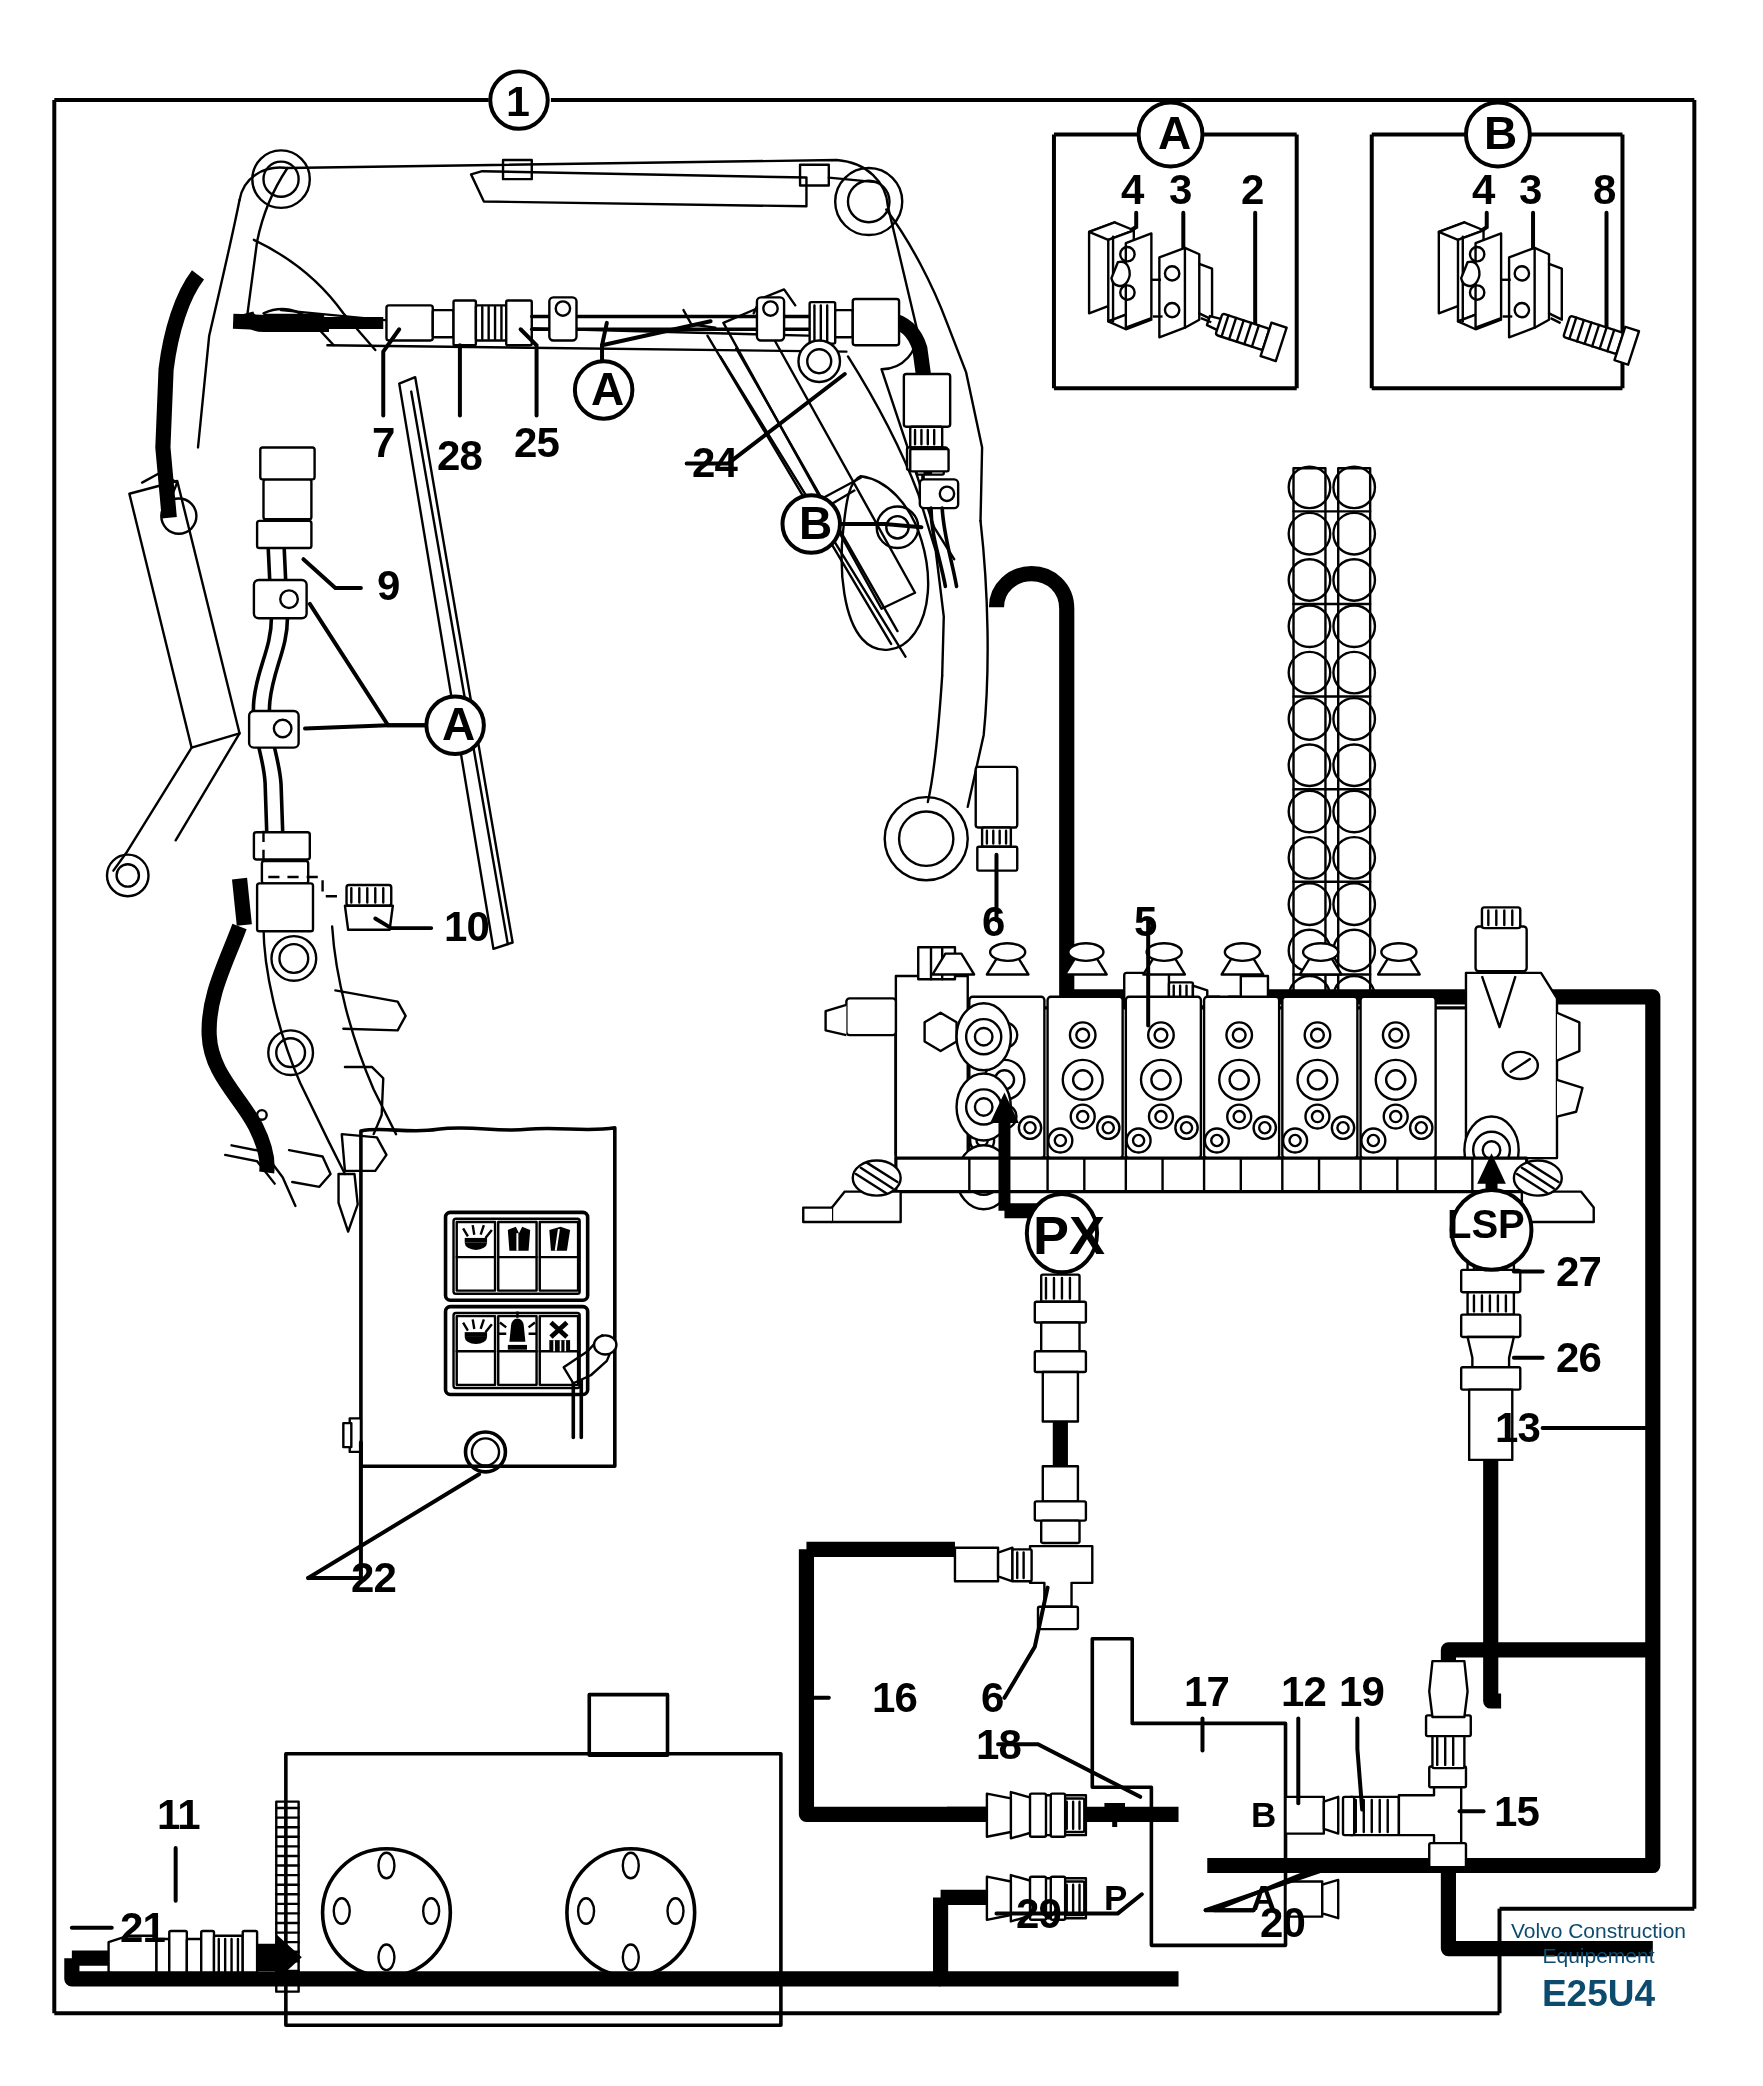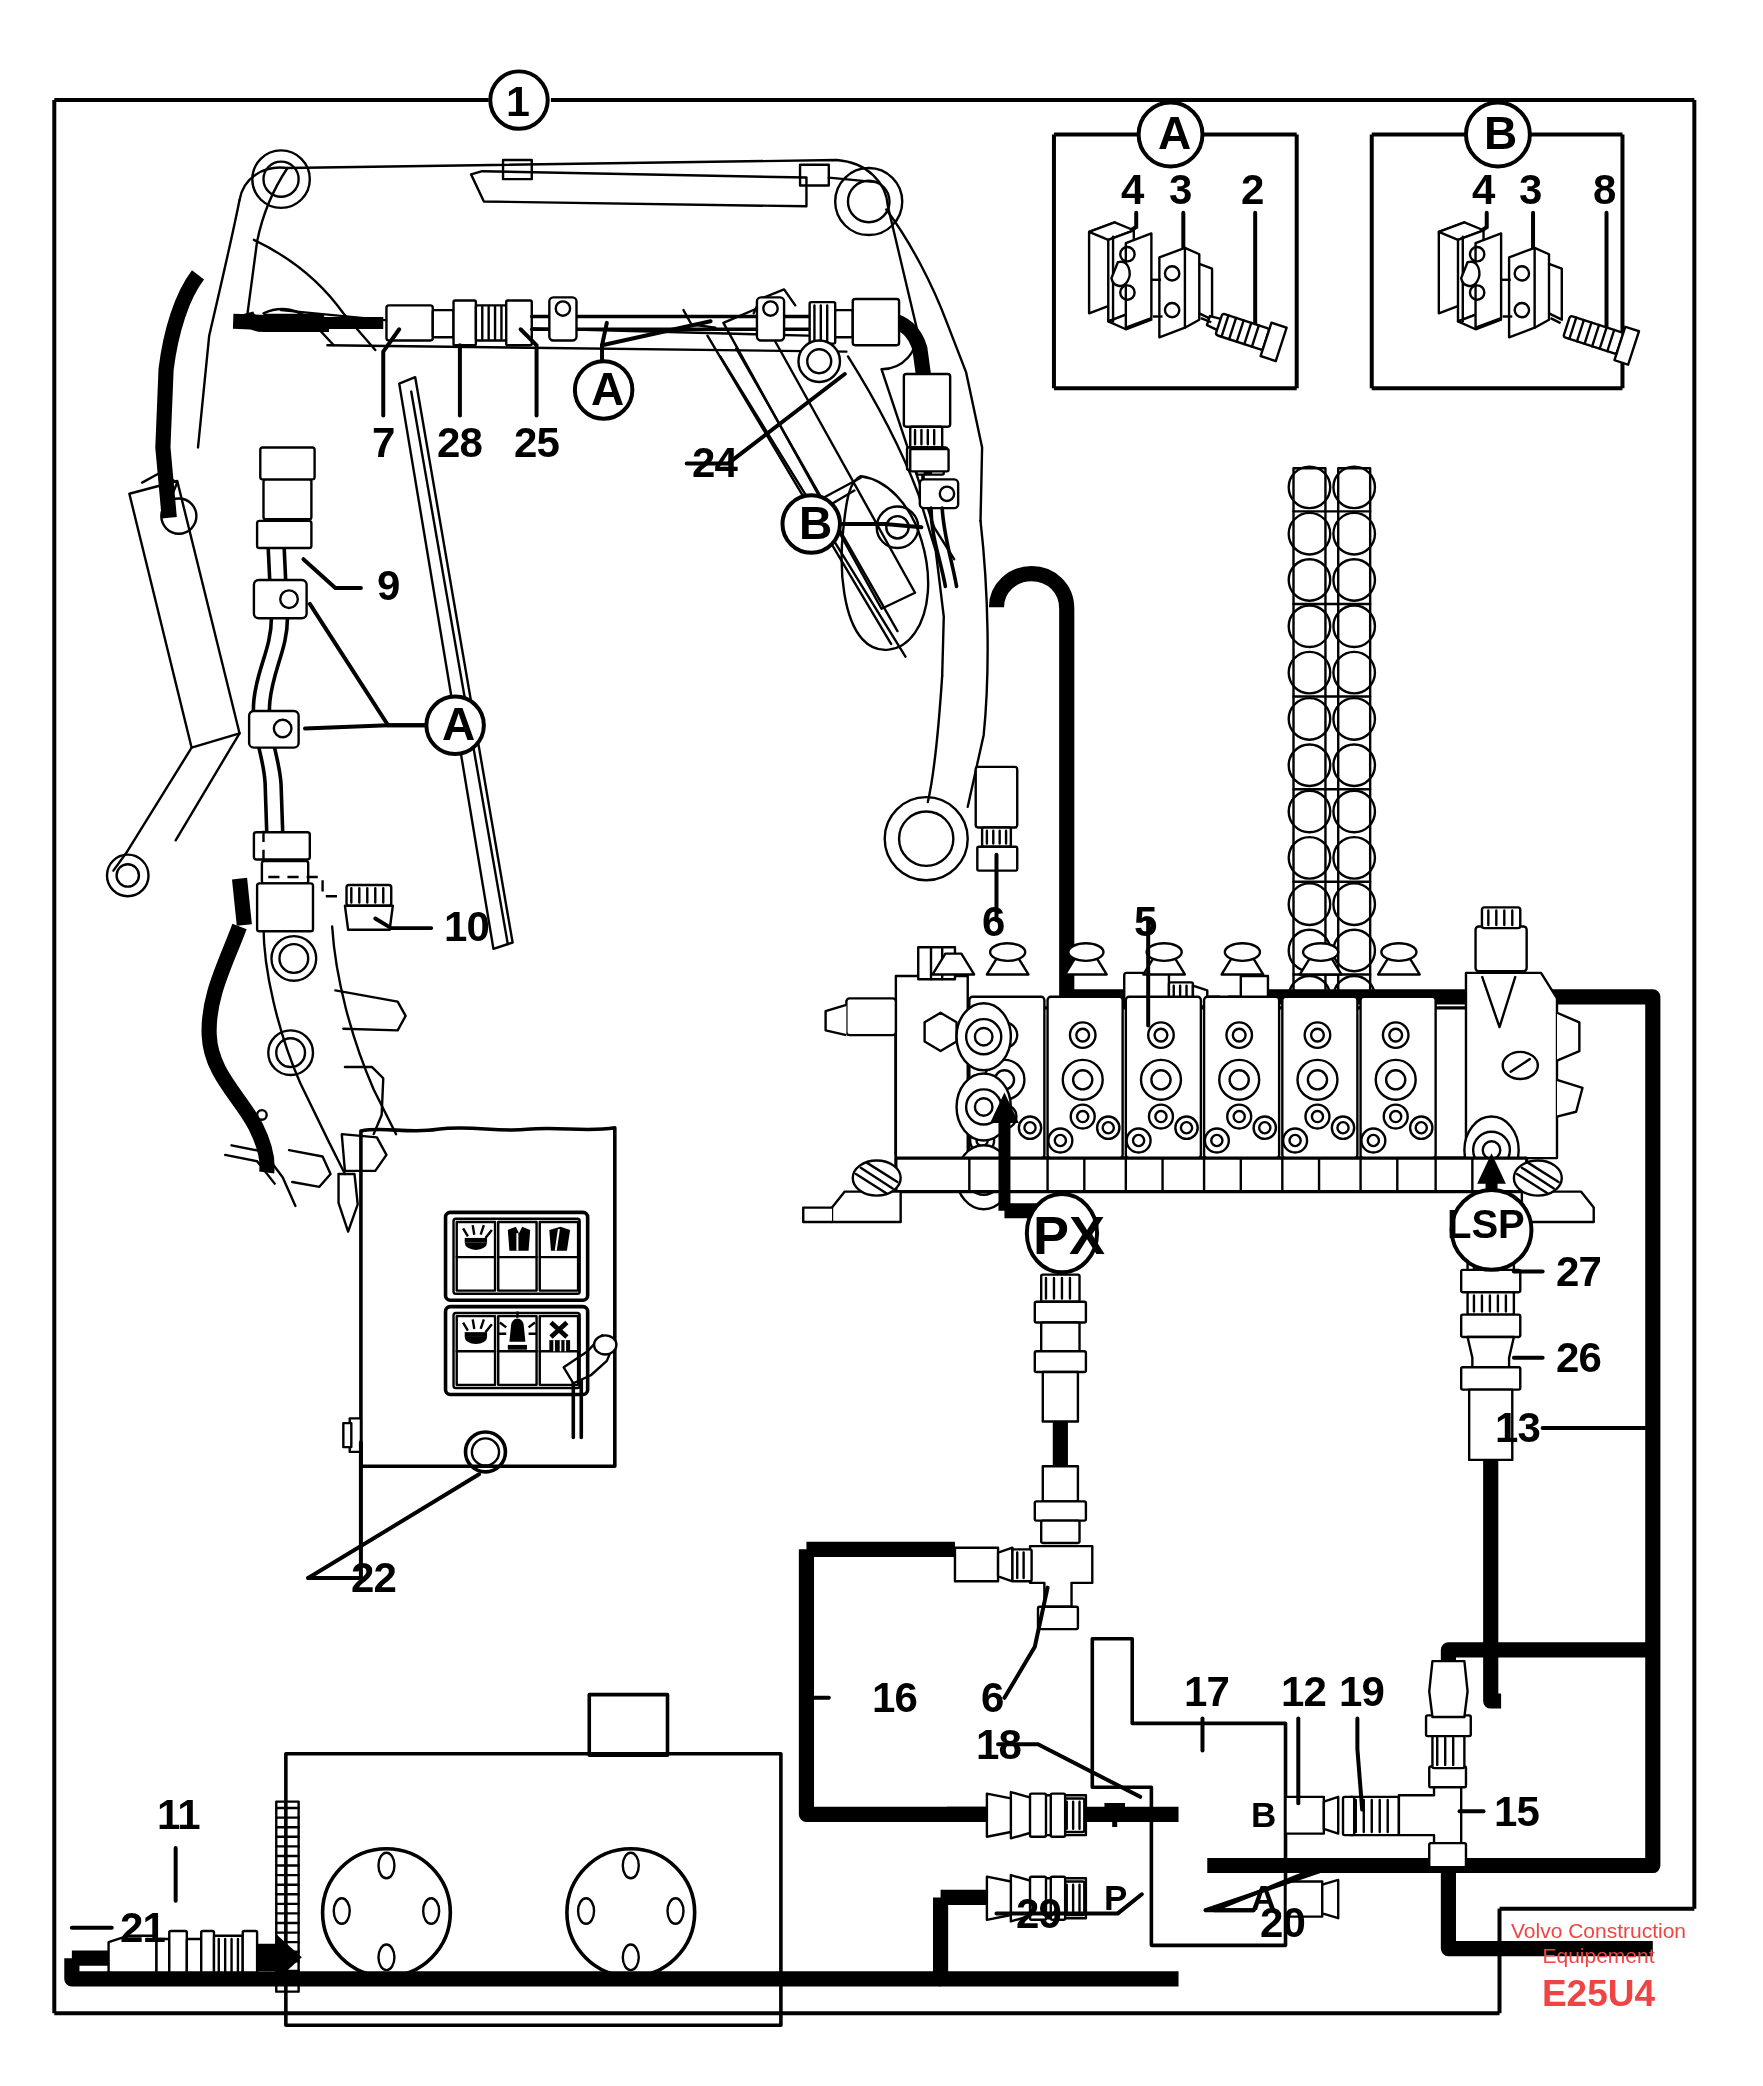--- a/index.html
+++ b/index.html
@@ -3,21 +3,21 @@
 <meta charset="utf-8">
 <style>
   html,body{margin:0;padding:0;background:#fff;}
   body{font-family:"Liberation Sans",sans-serif;}
   #page{position:relative;width:1763px;height:2087px;background:#fff;overflow:hidden;}
   #svgroot{position:absolute;left:0;top:0;width:1763px;height:2087px;}
   .lbl{position:absolute;font-family:"Liberation Sans",sans-serif;font-weight:bold;color:#000;white-space:nowrap;line-height:1;}
   .num{font-size:42px;letter-spacing:-0.8px;}
   .numbig{font-size:43px;}
   .port{font-size:35px;font-weight:bold;}
-  .titleblock{position:absolute;text-align:center;color:#ef4444;}
+  .titleblock{position:absolute;text-align:center;color:#0c4a6e;}
   .tb1{font-family:"Liberation Sans",sans-serif;font-size:21px;line-height:1.2;font-weight:normal;}
   .tb2{font-family:Liberation Sans, sans-serif;font-size:37px;font-weight:bold;margin-top:4.8px;}
 </style>
 </head>
 <body>
 
 <div id="page">
 
 <svg id="svgroot" viewBox="0 0 2208 2613">
   <defs>
@@ -702,21 +702,21 @@
 
 <div class="lbl num" style="left:1121px;top:169px;">4</div>
 <div class="lbl num" style="left:1169px;top:169px;">3</div>
 <div class="lbl num" style="left:1241px;top:169px;">2</div>
 
 <div class="lbl num" style="left:1472px;top:169px;">4</div>
 <div class="lbl num" style="left:1519px;top:169px;">3</div>
 <div class="lbl num" style="left:1593px;top:169px;">8</div>
 
 <div class="lbl num" style="left:372px;top:422px;">7</div>
-<div class="lbl num" style="left:437px;top:422px;">28</div>
+<div class="lbl num" style="left:437px;top:435px;">28</div>
 <div class="lbl num" style="left:514px;top:422px;">25</div>
 <div class="lbl" style="left:591px;top:366px;font-size:46px;">A</div>
 <div class="lbl num" style="left:692px;top:442px;">24</div>
 <div class="lbl" style="left:799px;top:500px;font-size:46px;">B</div>
 
 <div class="lbl num" style="left:377px;top:565px;">9</div>
 <div class="lbl" style="left:442px;top:701px;font-size:46px;">A</div>
 <div class="lbl num" style="left:444px;top:906px;">10</div>
 
 <div class="lbl num" style="left:982px;top:901px;">6</div>

